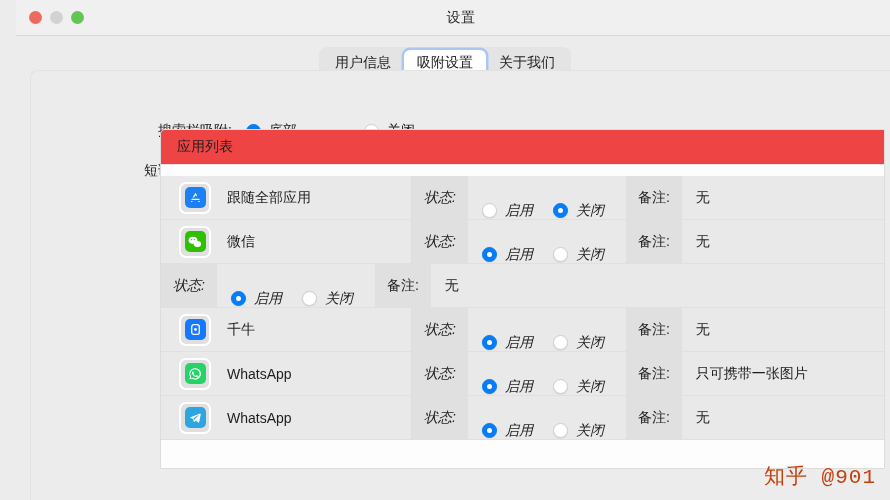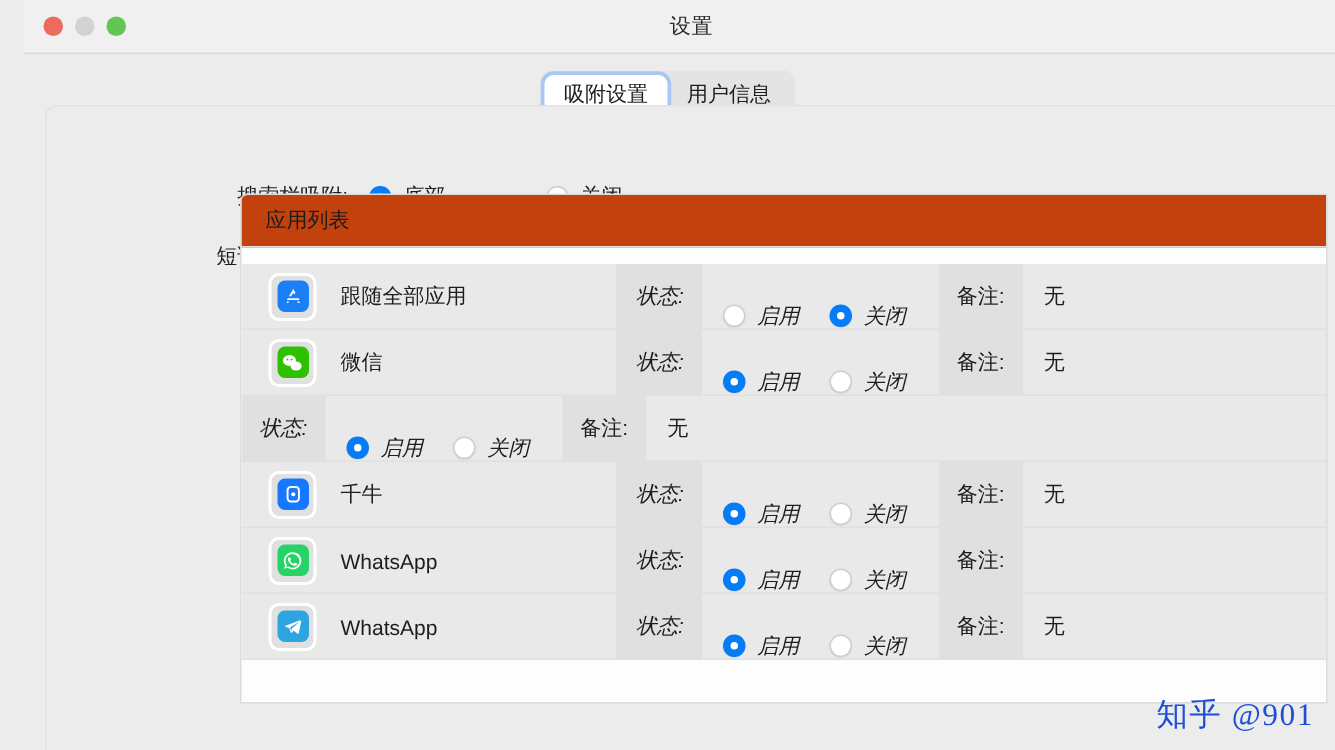--- a/index.html
+++ b/index.html
@@ -161,21 +161,21 @@
     top: 129px;
     width: 725px;
     height: 340px;
     background: #fdfdfd;
     border: 1px solid #dcdcdc;
     border-radius: 5px 0 0 0;
     overflow: hidden;
   }
   .applist-header {
     height: 35px;
-    background: #c2410c;
+    background: #ef4444;
     border-bottom: 1px solid #e3e3e3;
     display: flex;
     align-items: center;
     padding-left: 16px;
     font-size: 14px;
     color: #1d1d1d;
   }
   .applist-body {
     background: #e9e9e9;
     margin-top: 11px;
@@ -268,43 +268,44 @@
   .ic-qianniu  { background: #1677ff; }
   .ic-whatsapp { background: #25d366; }
   .ic-telegram { background: #2ca5e0; }
 
   
   .watermark {
     position: absolute;
     right: 14px;
     bottom: 10px;
     font-size: 21px;
-    color: #1d4ed8;
-    font-family: Liberation Serif, serif;
+    color: #c2410c;
+    font-family: Liberation Mono, monospace;
     letter-spacing: 1px;
     pointer-events: none;
     user-select: none;
   }
 </style>
 </head>
 <body>
 
 <div class="titlebar">
   <div class="traffic">
     <span class="light red"></span>
     <span class="light yellow"></span>
     <span class="light green"></span>
   </div>
   <div class="window-title">设置</div>
 </div>
 
 <div class="tabbar">
   <div class="segment">
+    <div class="seg-item">用户信息</div>
     <div class="seg-item active">吸附设置</div>
-    <div class="seg-item">用户信息</div>
+    <div class="seg-item">关于我们</div>
   </div>
 </div>
 
 <div class="content-card">
 
   <div class="field-row row-search">
     <div class="field-label">搜索栏吸附:</div>
     <div class="radio-group">
       <div class="radio-opt" style="width:118px">
         <span class="radio on"></span>
@@ -473,20 +474,21 @@
               <span class="radio-label">启用</span>
             </div>
             <div class="radio-opt">
               <span class="radio"></span>
               <span class="radio-label">关闭</span>
             </div>
           </span>
         </div>
         <div class="app-cell-remark">
           <span class="cellbox">备注:</span>
+          <span class="remark-value">只可携带一张图片</span>
         </div>
       </div>
       <div class="app-row">
         <div class="app-cell-name">
           <span class="app-icon-wrap">
             <span class="app-icon ic-telegram">
               <svg width="15" height="15" viewBox="0 0 24 24">
                 <path fill="#fff" d="M19.3 5.6 3.9 11.5c-.9.3-.9.9-.1 1.1l3.9 1.2 1.5 4.6c.2.5.3.7.7.7.3 0 .5-.2.7-.4l1.9-1.9 4 3c.7.4 1.2.2 1.4-.7l2.5-11.8c.2-1-.4-1.5-1.1-1.2zM8.7 13.3l8.3-5.2c.4-.2.7-.1.4.2l-7.1 6.4-.3 3-1.3-4.4z"></path>
               </svg>
             </span>

